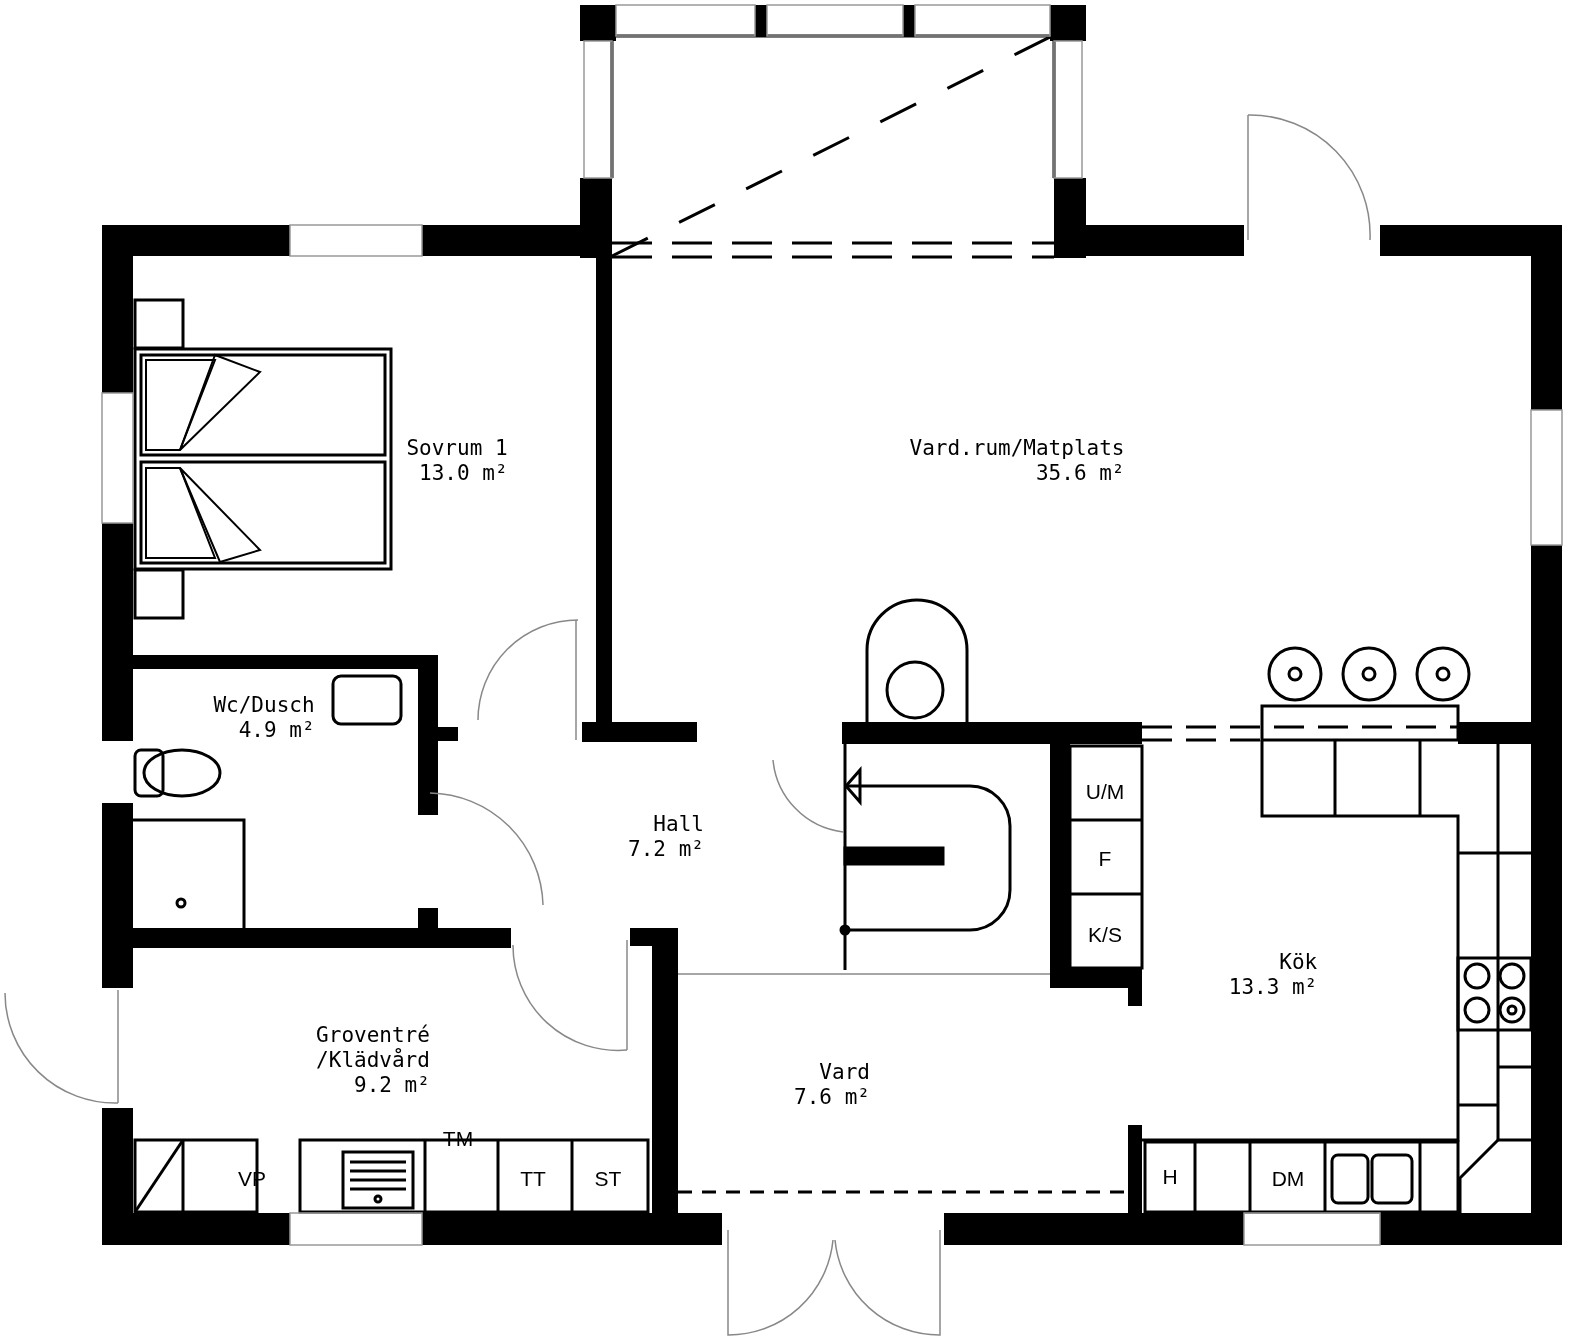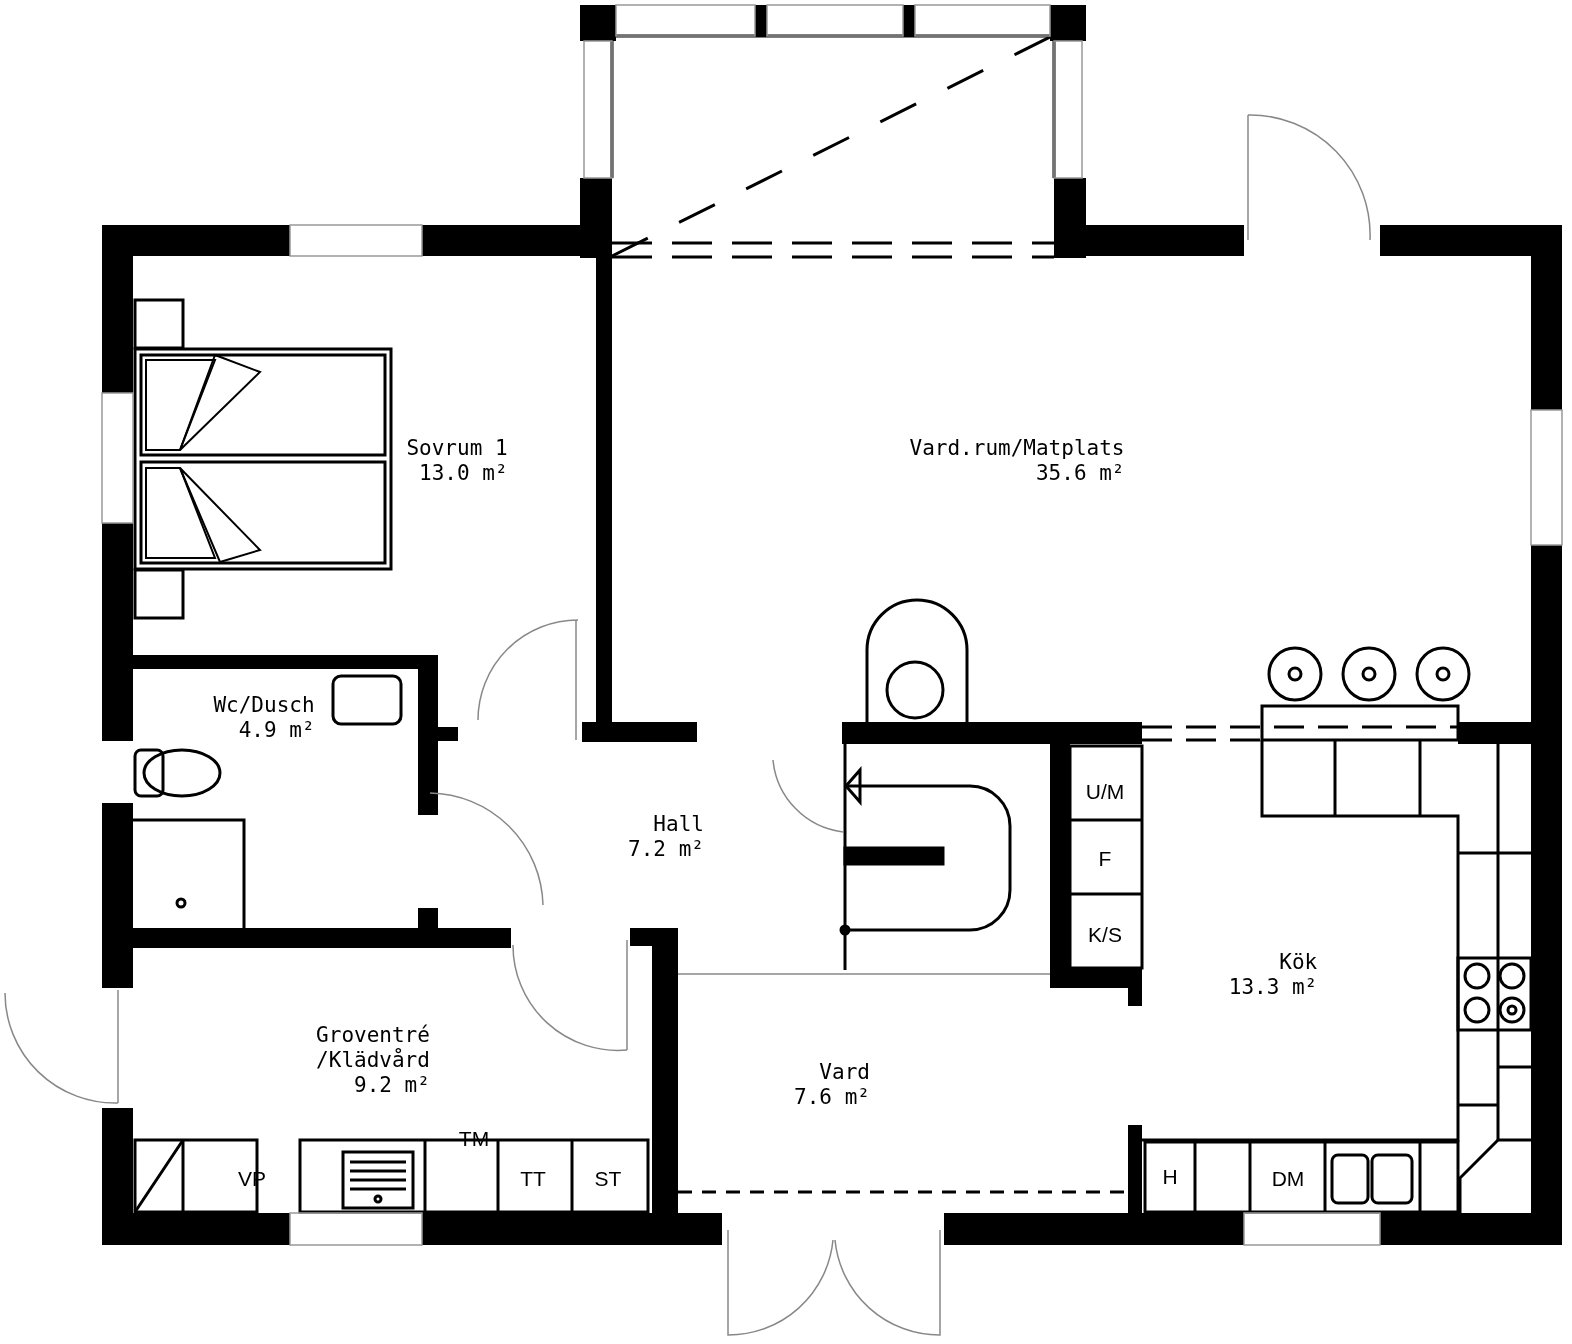--- a/index.html
+++ b/index.html
@@ -204,20 +204,20 @@
 <div class="lbl" style="left:832px;top:1060px;">
   <span>Vard</span>
   <span>7.6 m²</span>
 </div>
 <div class="lbl" style="left:1273px;top:950px;">
   <span>Kök</span>
   <span>13.3 m²</span>
 </div>
 
 <div class="app" style="left:220px;top:1179px;margin-left:32px;">VP</div>
-<div class="app" style="left:458px;top:1139px;margin-left:16px;">TM</div>
+<div class="app" style="left:458px;top:1139px;">TM</div>
 <div class="app" style="left:533px;top:1179px;">TT</div>
 <div class="app" style="left:608px;top:1179px;">ST</div>
 <div class="app" style="left:1105px;top:792px;">U/M</div>
 <div class="app" style="left:1105px;top:859px;">F</div>
 <div class="app" style="left:1105px;top:935px;">K/S</div>
 <div class="app" style="left:1170px;top:1177px;">H</div>
 <div class="app" style="left:1288px;top:1179px;">DM</div>
 
 </body></html>

